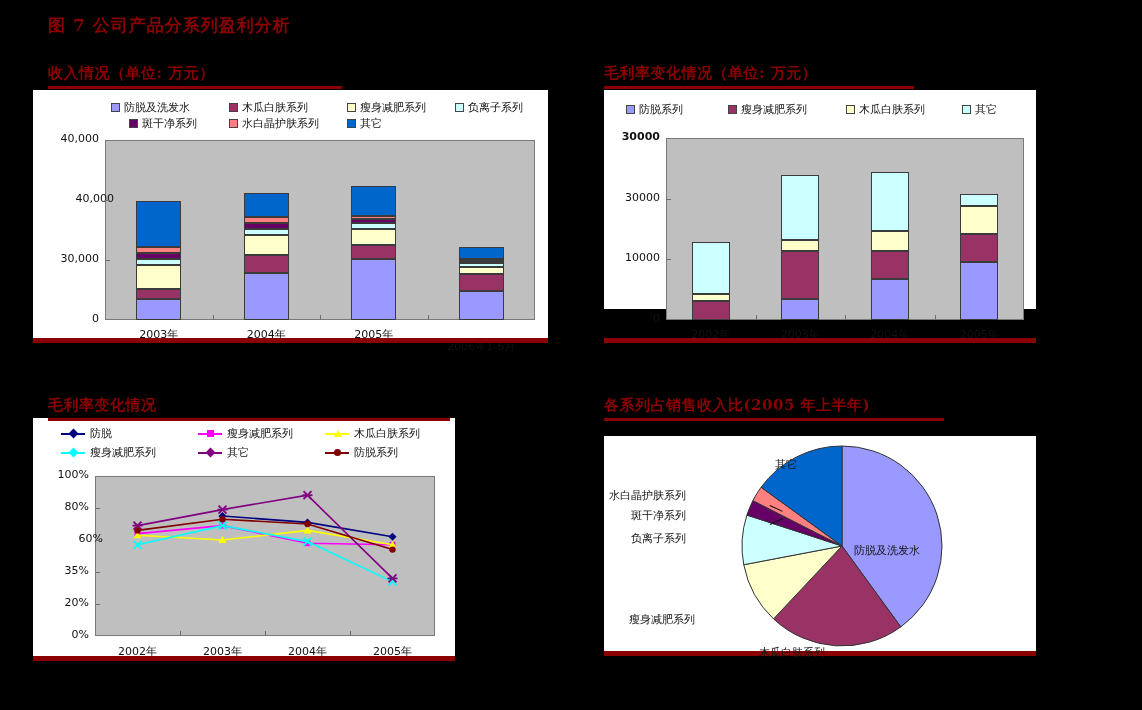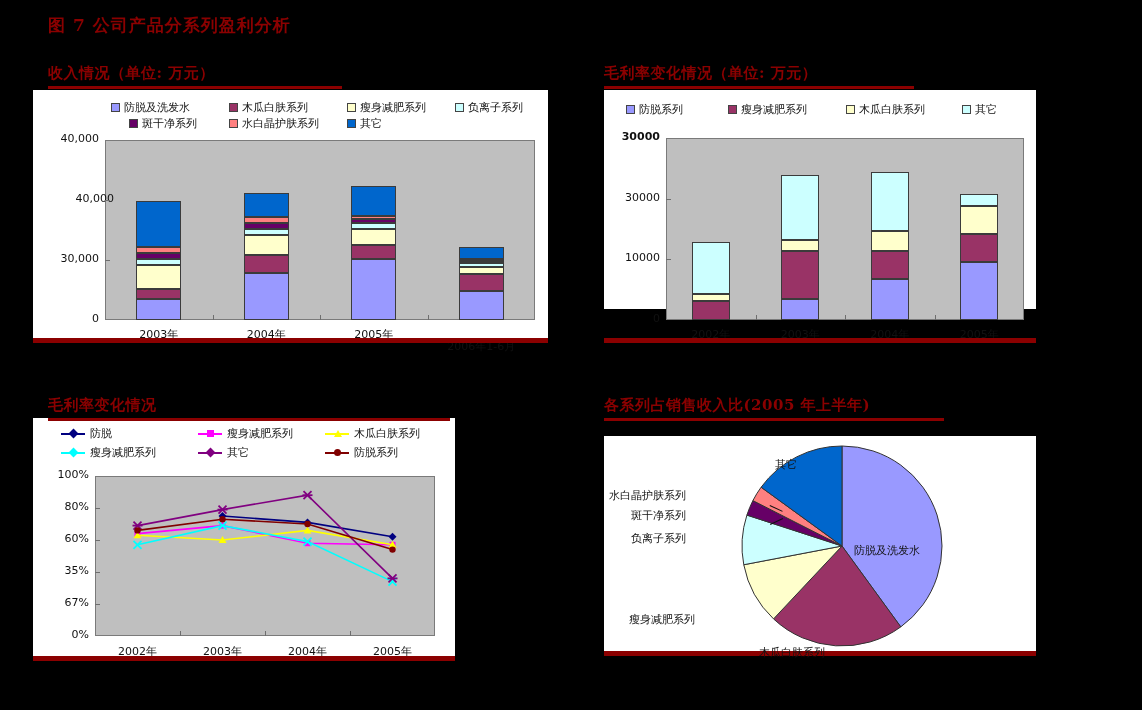--- a/index.html
+++ b/index.html
@@ -226,25 +226,25 @@
       </div>
       <div class="lgline" style="position:absolute;left:282px;top:19px;">
         <span class="lsw" style="background:#800000;">
           <i style="background: rgb(128, 0, 0); border-radius: 50%;"></i>
         </span>
         <span>防脱系列</span>
       </div>
     </div>
     <div class="plot" style="left:62px;top:58px;width:340px;height:160px;"></div>
     <div class="ytick" style="left:10px;top:210px;width:46px;">0%</div>
-    <div class="ytick" style="left:10px;top:178px;width:46px;">67%</div>
+    <div class="ytick" style="left:10px;top:178px;width:46px;">20%</div>
     <div class="tickmark" style="left:62px;top:186px;width:5px;height:1px;"></div>
     <div class="ytick" style="left:10px;top:146px;width:46px;">35%</div>
     <div class="tickmark" style="left:62px;top:154px;width:5px;height:1px;"></div>
-    <div class="ytick" style="left:10px;top:114px;width:46px;">60%</div>
+    <div class="ytick" style="left:24px;top:114px;width:46px;">60%</div>
     <div class="tickmark" style="left:62px;top:122px;width:5px;height:1px;"></div>
     <div class="ytick" style="left:10px;top:82px;width:46px;">80%</div>
     <div class="tickmark" style="left:62px;top:90px;width:5px;height:1px;"></div>
     <div class="ytick" style="left:10px;top:50px;width:46px;">100%</div>
     <div class="xtick" style="left:62px;top:226px;width:85px;">2002年</div>
     <div class="tickmark" style="left:147px;top:213px;width:1px;height:5px;"></div>
     <div class="xtick" style="left:147px;top:226px;width:85px;">2003年</div>
     <div class="tickmark" style="left:232px;top:213px;width:1px;height:5px;"></div>
     <div class="xtick" style="left:232px;top:226px;width:85px;">2004年</div>
     <div class="tickmark" style="left:317px;top:213px;width:1px;height:5px;"></div>

